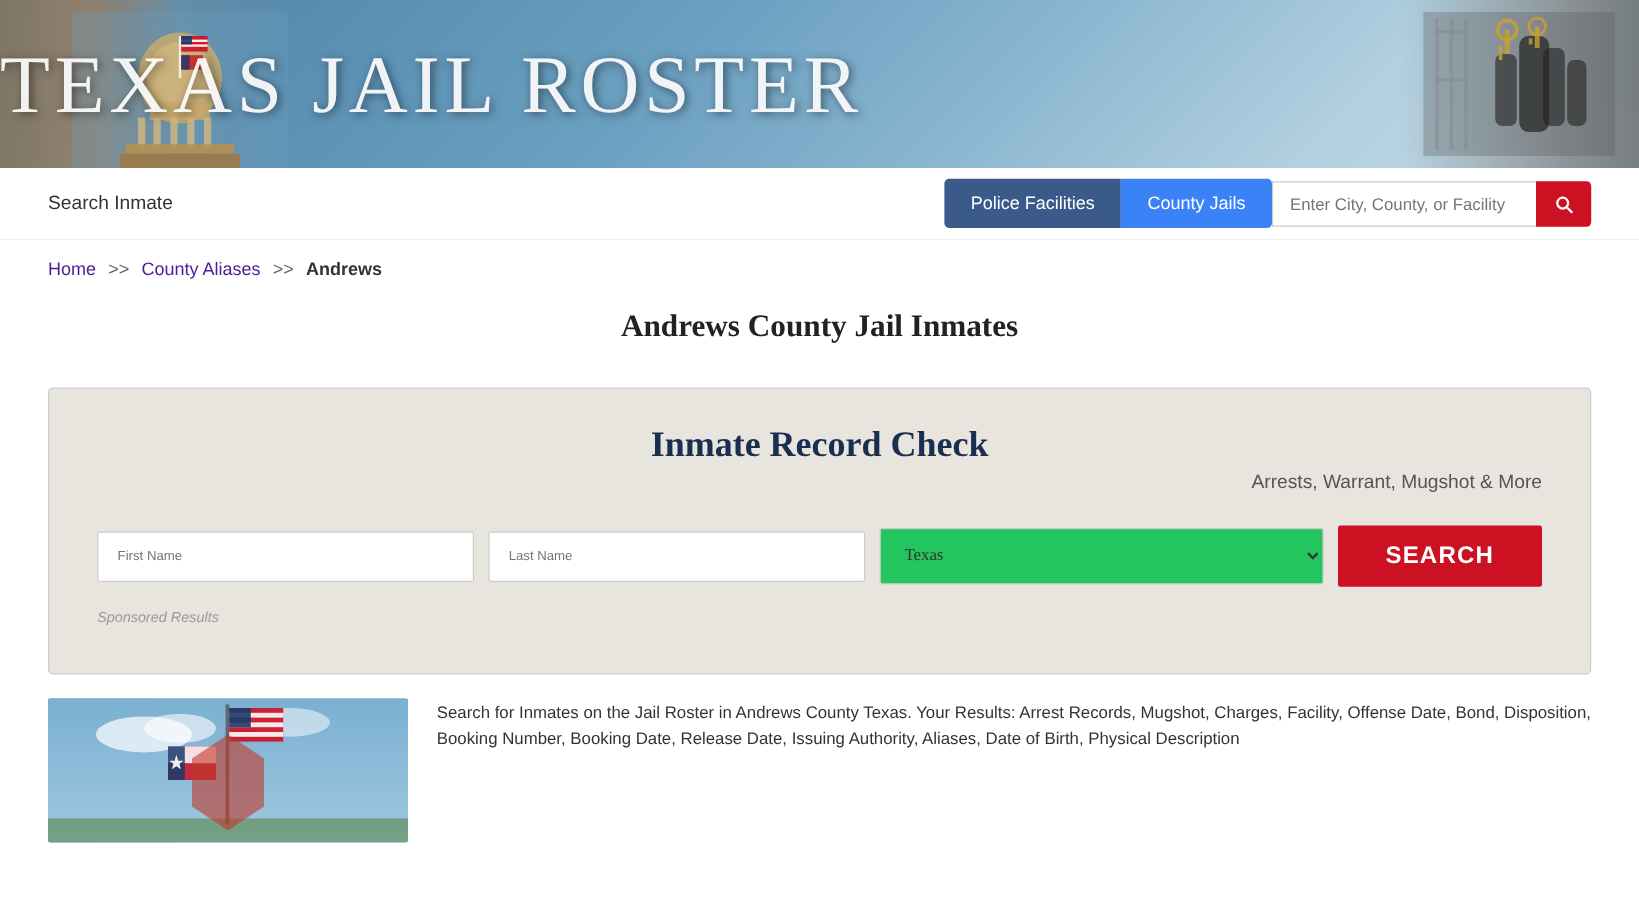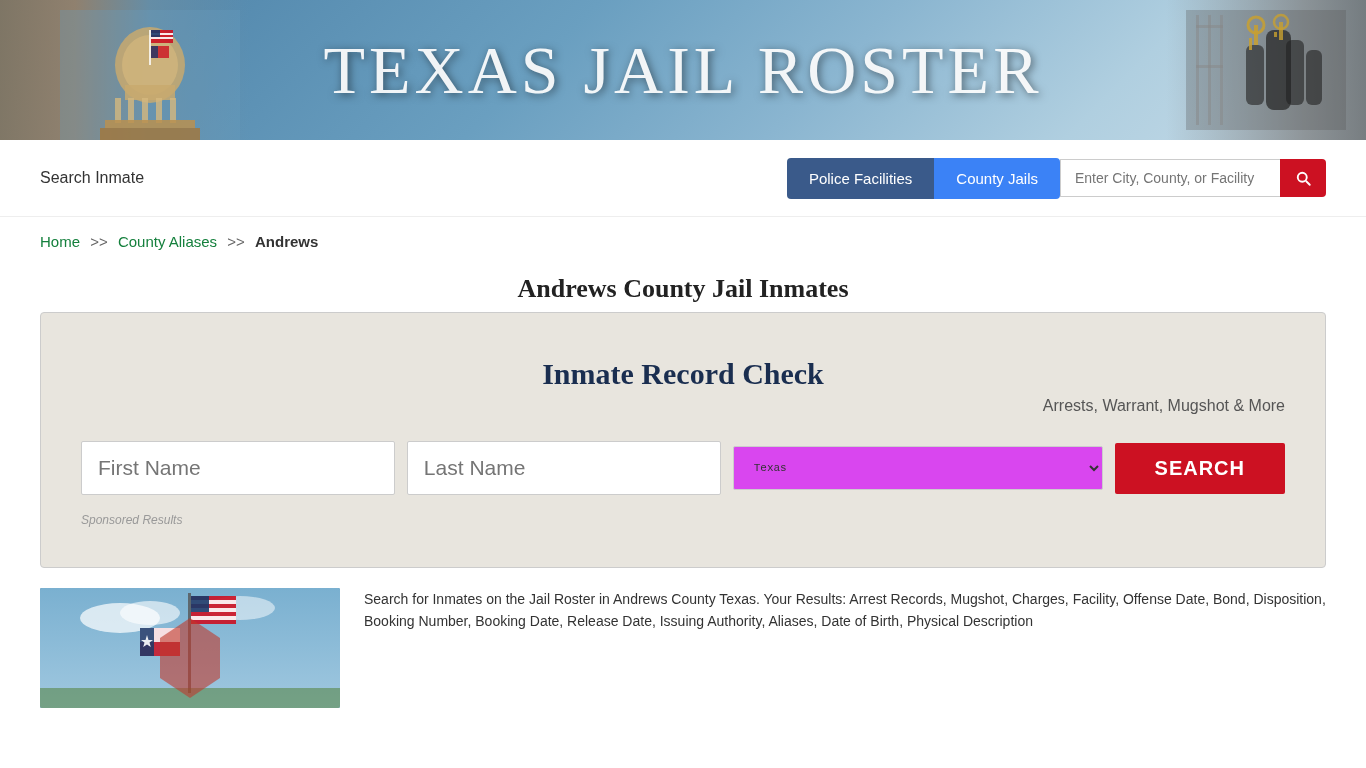--- a/index.html
+++ b/index.html
@@ -7,21 +7,20 @@
 
     
     .header-banner {
       width: 100%;
       height: 140px;
       background: linear-gradient(135deg, #4a7fa5 0%, #6a9fc0 40%, #8ab5d0 60%, #b0cfe0 80%, #c8dce8 100%);
       position: relative;
       overflow: hidden;
       display: flex;
       align-items: center;
-      justify-content: center;
     }
     .header-banner::before {
       content: '';
       position: absolute;
       left: 0; top: 0; bottom: 0;
       width: 250px;
       background: linear-gradient(90deg, #8b7355 0%, #a08060 30%, #6a8fa5 60%, transparent 100%);
       opacity: 0.8;
     }
     .header-banner::after {
@@ -60,21 +59,21 @@
       height: 120px;
       z-index: 1;
     }
 
     
     .nav-bar {
       display: flex;
       align-items: center;
       justify-content: space-between;
       padding: 0 40px;
-      height: 77px;
+      height: 60px;
       background: #fff;
       border-bottom: 1px solid #eee;
     }
     .nav-left {
       font-family: Arial, sans-serif;
       font-size: 16px;
       color: #333;
     }
     .nav-right {
       display: flex;
@@ -119,45 +118,45 @@
     }
     .nav-search-btn svg { width: 18px; height: 18px; fill: white; }
 
     
     .breadcrumb {
       padding: 16px 40px 8px;
       font-family: Arial, sans-serif;
       font-size: 15px;
     }
     .breadcrumb a {
-      color: #15803d;
+      color: #4c1d95;
       text-decoration: none;
     }
     .breadcrumb .sep { color: #666; margin: 0 6px; }
     .breadcrumb .current { font-weight: bold; color: #333; }
 
     
     .page-title-section {
       text-align: center;
-      padding: 16px 0 8px;
+      padding: 16px 0 36px;
     }
     .page-title {
       font-size: 26px;
       font-family: Georgia, serif;
       font-weight: bold;
       color: #222;
     }
 
     
     .record-check-box {
       margin: 0 40px 20px;
       background: #e8e5de;
       border: 1px solid #ccc;
       border-radius: 4px;
-      padding: 44px 40px 40px;
+      padding: 30px 40px 40px;
     }
     .record-check-title {
       text-align: center;
       font-size: 30px;
       font-family: Georgia, serif;
       color: #1a2e50;
       font-weight: bold;
       margin-bottom: 6px;
     }
     .record-check-subtitle {
@@ -168,35 +167,35 @@
       margin-bottom: 26px;
     }
     .record-check-form {
       display: flex;
       gap: 12px;
       align-items: center;
     }
     .form-input {
       flex: 1;
       padding: 14px 16px;
-      font-size: 21px;
+      font-size: 11px;
       border: 1px solid #ccc;
       background: #fff;
       font-family: Arial, sans-serif;
       color: #999;
       border-radius: 2px;
       outline: none;
     }
     .form-select {
       flex: 1.2;
       padding: 14px 16px;
-      font-size: 11px;
+      font-size: 14px;
       border: 1px solid #ccc;
-      background: #d946ef;
-      font-family: Liberation Mono, monospace;
+      background: #22c55e;
+      font-family: Liberation Serif, serif;
       color: #333;
       border-radius: 2px;
       outline: none;
       cursor: pointer;
       appearance: auto;
     }
     .form-search-btn {
       background: #cc1122;
       color: #fff;
       border: none;

